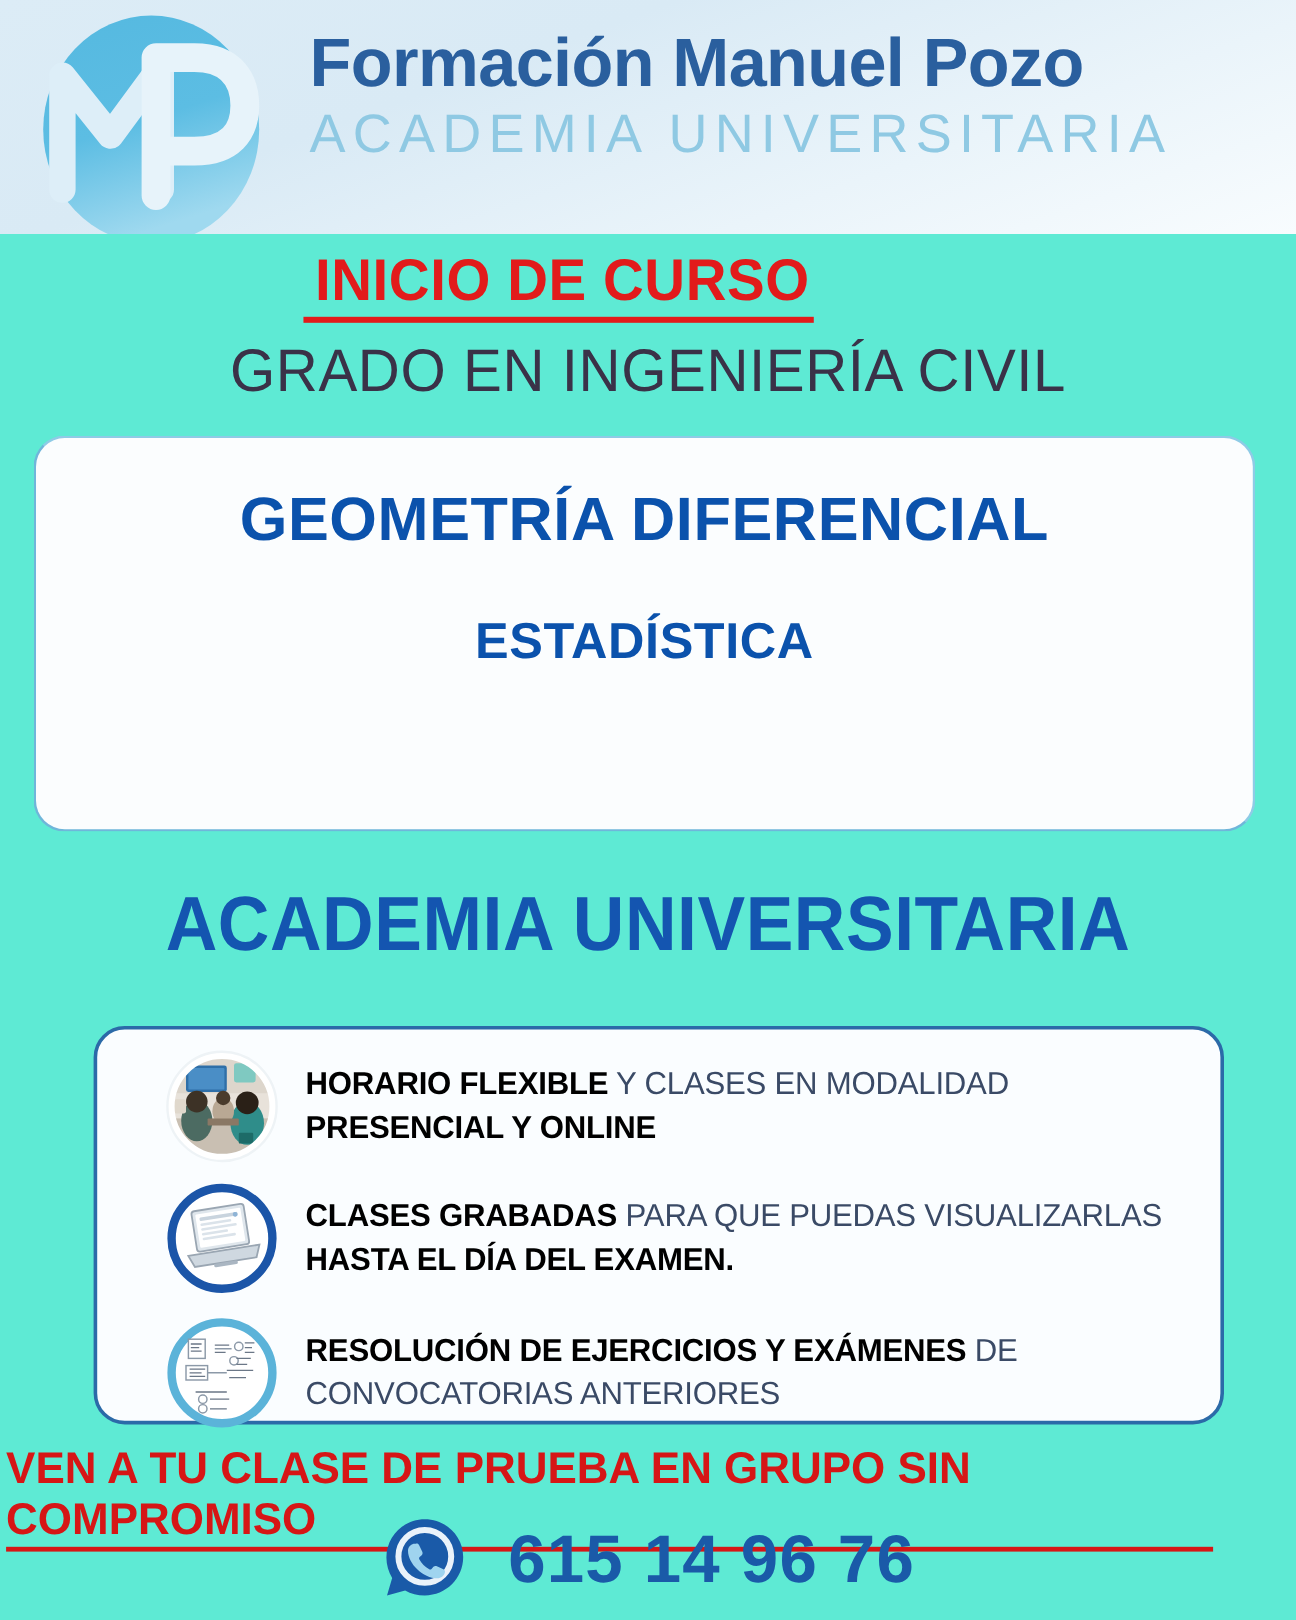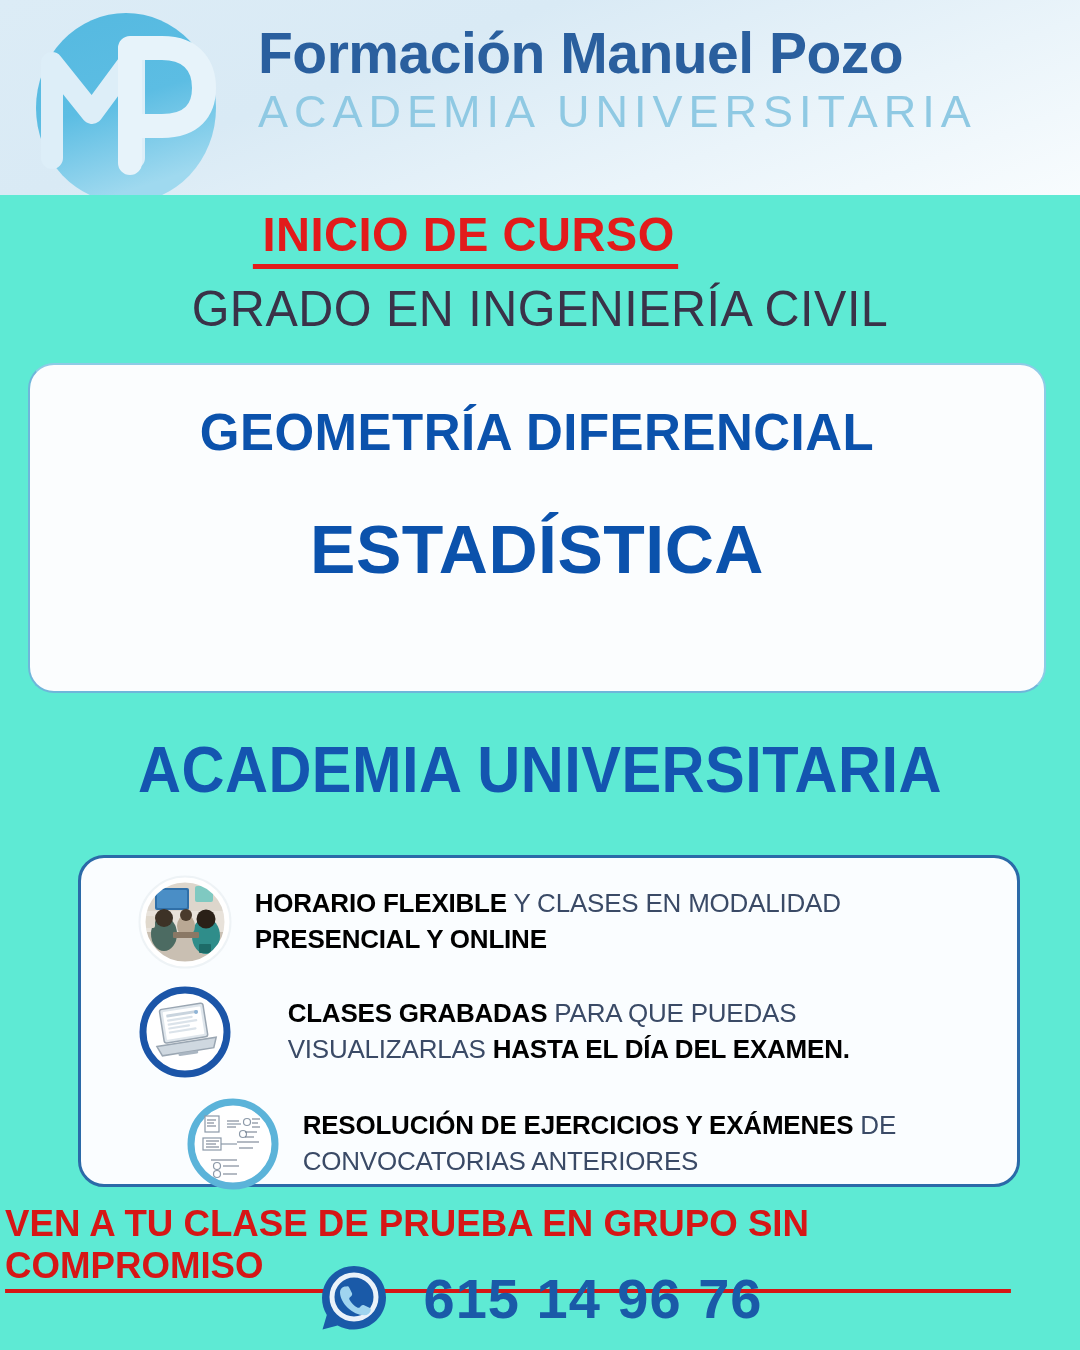--- a/index.html
+++ b/index.html
@@ -59,21 +59,21 @@
     border-left-color:#6fb6da;border-bottom-color:#6fb6da;
     border-radius:26px;
     background:#fbfdfe;
     box-sizing:border-box;
   }
   .subjects .item{
     text-align:center;color:#0b52ac;font-weight:bold;
     letter-spacing:0.5px;
   }
   .subjects .s1{font-size:51px;margin-top:38px;}
-  .subjects .s2{font-size:68px;margin-top:48px;}
+  .subjects .s2{font-size:42px;margin-top:48px;}
   .subjects .s3{font-size:51px;margin-top:48px;}
 
   
   .academia{
     position:absolute;left:0;top:733px;width:1080px;text-align:center;
     font-size:64px;font-weight:bold;color:#1455b0;
     letter-spacing:0.5px;
     transform:scaleX(0.93);
   }
 
@@ -83,22 +83,22 @@
     border:3px solid #2b6aa8;
     border-radius:26px;
     background:#fafdff;
     box-sizing:border-box;
   }
   .feat-row{
     display:flex;align-items:flex-start;
     padding:0 18px 0 52px;
   }
   .feat-row.r1{margin-top:12px;}
-  .feat-row.r2{margin-top:6px;gap:33px;}
-  .feat-row.r3{margin-top:8px;margin-left:48px;}
+  .feat-row.r2{margin-top:6px;}
+  .feat-row.r3{margin-top:8px;}
   .feat-icon{
     flex:0 0 auto;width:104px;height:104px;position:relative;
   }
   .feat-icon svg{display:block;width:104px;height:104px;}
   .feat-text{
     flex:1 1 auto;padding-left:18px;padding-top:16px;
     font-size:26.5px;line-height:1.35;color:#3a4a66;
     letter-spacing:-0.2px;
     transform:scaleX(0.98);transform-origin:left top;
   }

